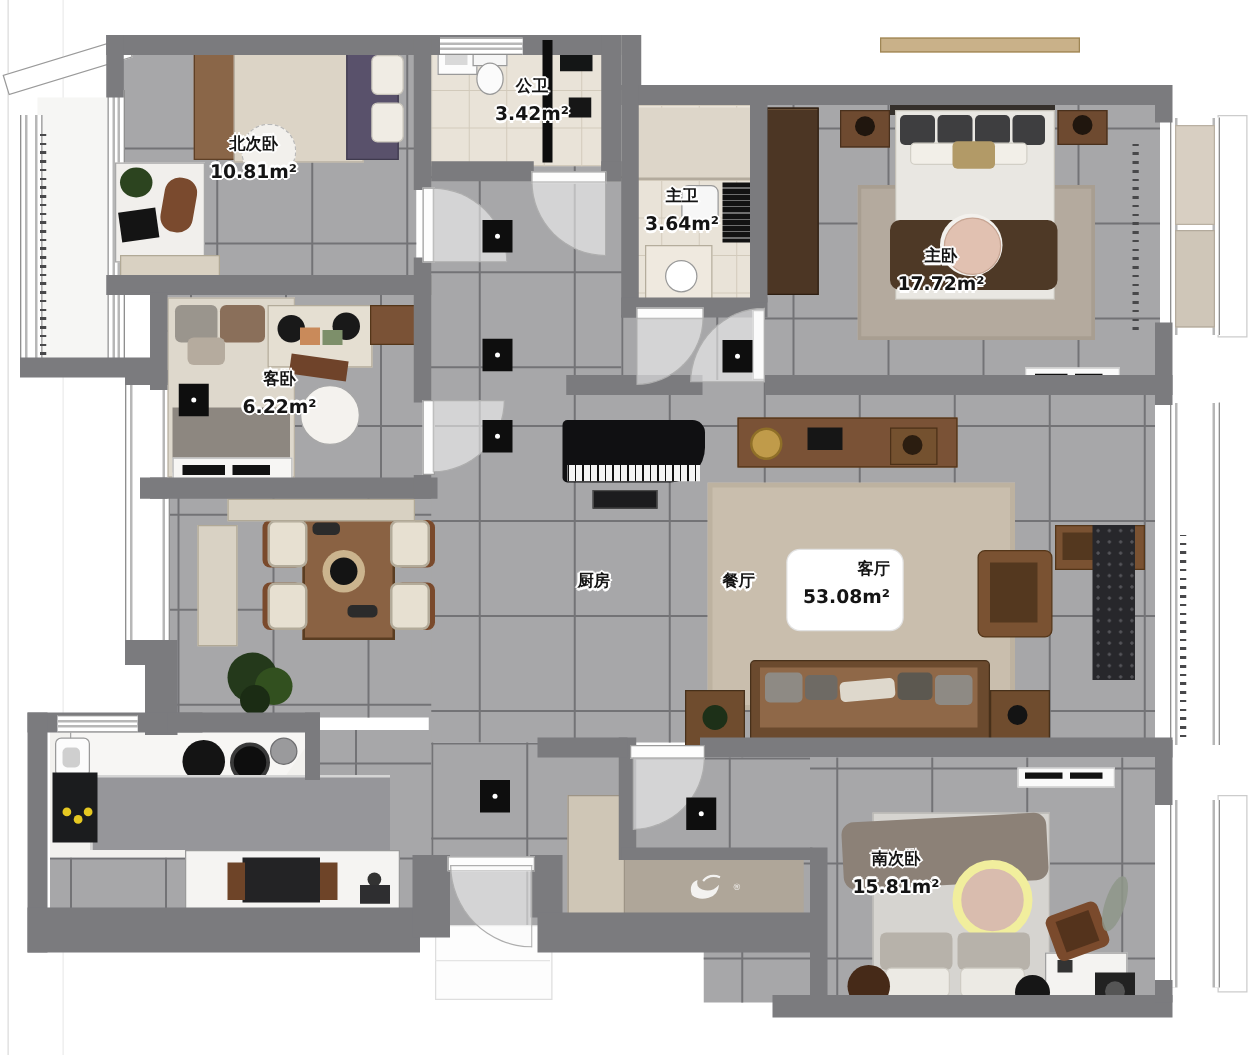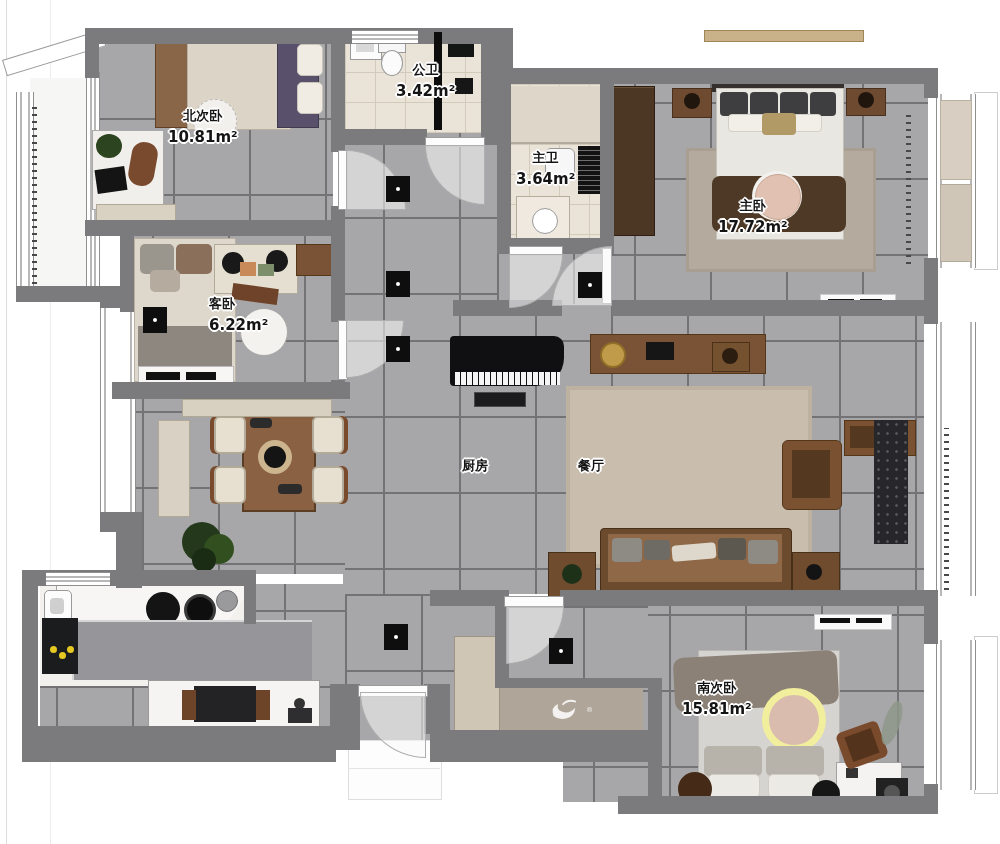--- a/index.html
+++ b/index.html
@@ -322,29 +322,33 @@
     <div class="ar">3.42m²</div>
   </div>
   <div class="a lbl" style="left:516px;top:148px;text-align:center">
     <div>主卫</div>
     <div class="ar">3.64m²</div>
   </div>
   <div class="a lbl" style="left:718px;top:196px;text-align:center">
     <div>主卧</div>
     <div class="ar">17.72m²</div>
   </div>
-  <div class="a lbl" style="left:209px;top:294px;">
+  <div class="a lbl" style="left:194px;top:294px;text-align:center">
     <div>客卧</div>
     <div class="ar">6.22m²</div>
   </div>
   <div class="a lbl" style="left:462px;top:456px">
     <div>厨房</div>
   </div>
   <div class="a lbl" style="left:578px;top:456px">
     <div>餐厅</div>
+  </div>
+  <div class="a lb lbl" style="left:630px;top:440px;width:92px;height:64px;text-shadow:none">
+    <div>客厅</div>
+    <div class="ar">53.08m²</div>
   </div>
   <div class="a lbl" style="left:682px;top:678px;text-align:center">
     <div>南次卧</div>
     <div class="ar">15.81m²</div>
   </div>
 
   <div class="a" id="wm" style="left:499px;top:686px;width:144px;height:48px">
     <span style="display:inline-flex">
       <svg width="30" height="26" viewBox="0 0 40 32">
         <path d="M6 24 Q2 12 12 8 Q10 16 17 18 Q27 22 35 13 Q34 24 24 27 Q13 30 6 24 Z" fill="rgba(255,255,255,.85)"></path>

